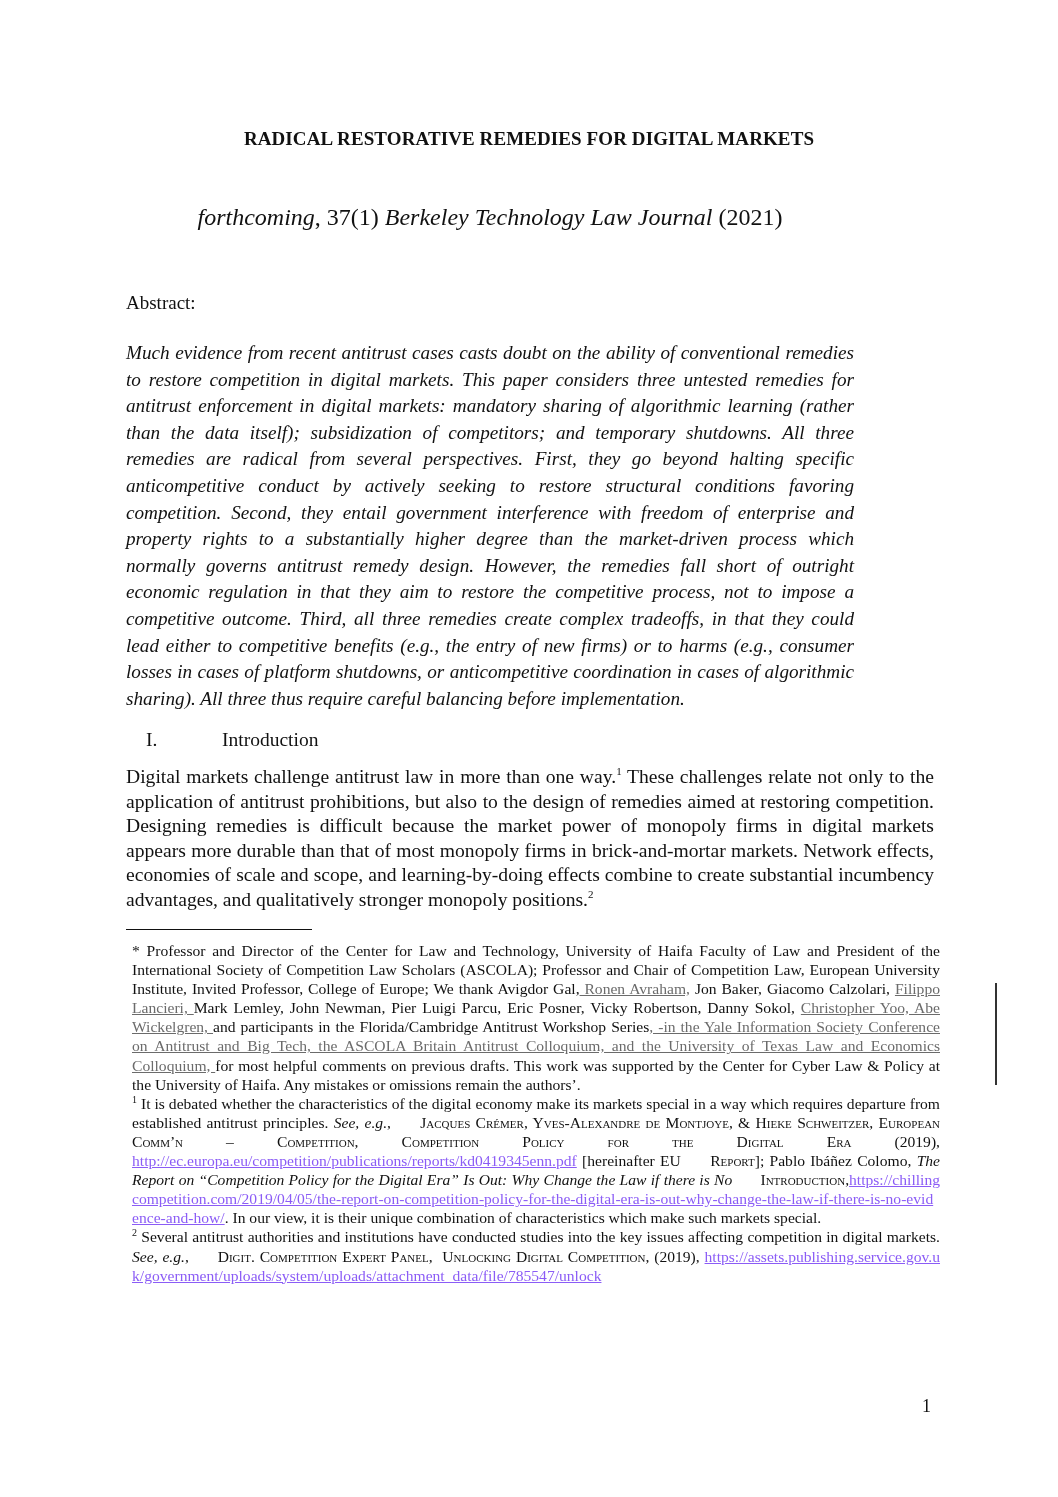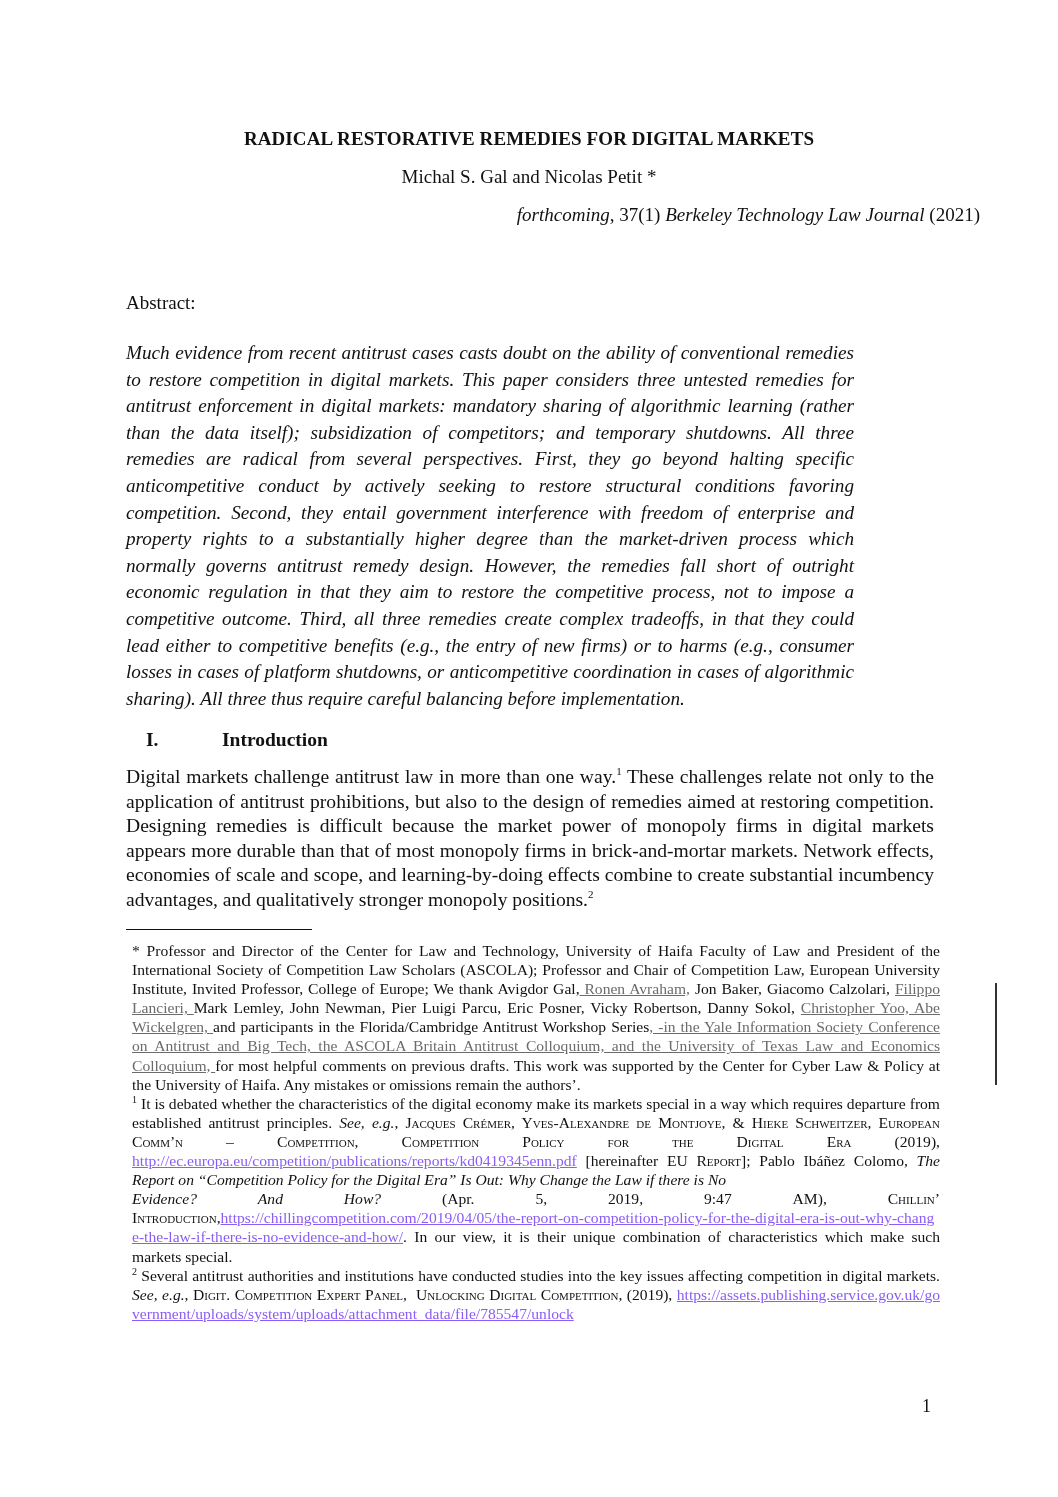--- a/index.html
+++ b/index.html
@@ -10,67 +10,66 @@
     .page { position: absolute; left: 0; top: 0; width: 1058px; height: 1497px; }
     .title {
       position: absolute; top: 128px; left: 0; width: 1058px; text-align: center;
       font-weight: bold; font-size: 19px; letter-spacing: 0.1px;
     }
     .authors {
       position: absolute; top: 166px; left: 0; width: 1058px; text-align: center;
       font-size: 19px;
     }
     .journal {
-      position: absolute; top: 204px; left: 0; width: 980px; text-align: right;
-      font-size: 19px;
+      position: absolute; top: 204px; left: 0; width: 980px; text-align: center;
+      font-size: 24px;
     }
     .abstract-label {
       position: absolute; top: 292px; left: 126px; font-size: 19px;
     }
     .abstract-body {
       position: absolute; top: 316px; left: 126px; width: 728px;
       font-size: 19.2px; font-style: italic; line-height: 26.6px; text-align: justify; margin-top: 24px;
     }
     .section-heading {
-      position: absolute; top: 729px; left: 146px; font-size: 19.5px; font-weight: bold;
+      position: absolute; top: 729px; left: 146px; font-size: 19.5px; font-weight: normal;
     }
     .section-heading .num { display: inline-block; width: 76px; }
     .intro-body {
       position: absolute; top: 765px; left: 126px; width: 808px;
       font-size: 19.6px; line-height: 24.6px; text-align: justify;
     }
     sup { font-size: 11px; line-height: 0; vertical-align: super; }
     .fn-rule {
       position: absolute; top: 929px; left: 126px; width: 186px; height: 1px;
       background: #111;
     }
     .footnotes {
       position: absolute; top: 941px; left: 132px; width: 808px;
       font-size: 15.6px; line-height: 19.1px; text-align: justify;
     }
     .footnote { margin: 0; }
     .footnote sup { font-size: 10px; }
     .grey-link { color: #6b6b6b; text-decoration: underline; }
     .blue-link { color: #8b5cf6; text-decoration: underline; }
-    .sc { font-variant: small-caps; }
+    .sc { font-variant: small-caps; margin-left: 24px; }
     .change-bar {
       position: absolute; top: 983px; left: 995px; width: 2px; height: 102px; background: #333;
     }
     .page-number {
       position: absolute; top: 1396px; left: 922px; font-size: 18px;
     }
     .spread { display: flex; justify-content: space-between; }
   </style>
 </head>
 <body>
 
 <div class="page">
 
   <div class="title">RADICAL RESTORATIVE REMEDIES FOR DIGITAL MARKETS</div>
-  <div class="authors">Michal S. Gal and Nicolas Petit *</div>
   <div class="journal">
     <i>forthcoming</i><span>, 37(1) </span><i>Berkeley Technology Law Journal</i><span> (2021)</span>
   </div>
 
   <div class="abstract-label">Abstract:</div>
   <div class="abstract-body">Much evidence from recent antitrust cases casts doubt on the ability of conventional remedies to restore competition in digital markets. This paper considers three untested remedies for antitrust enforcement in digital markets: mandatory sharing of algorithmic learning (rather than the data itself); subsidization of competitors; and temporary shutdowns. All three remedies are radical from several perspectives. First, they go beyond halting specific anticompetitive conduct by actively seeking to restore structural conditions favoring competition. Second, they entail government interference with freedom of enterprise and property rights to a substantially higher degree than the market-driven process which normally governs antitrust remedy design. However, the remedies fall short of outright economic regulation in that they aim to restore the competitive process, not to impose a competitive outcome. Third, all three remedies create complex tradeoffs, in that they could lead either to competitive benefits (e.g., the entry of new firms) or to harms (e.g., consumer losses in cases of platform shutdowns, or anticompetitive coordination in cases of algorithmic sharing). All three thus require careful balancing before implementation.</div>
 
   <div class="section-heading">
     <span class="num">I.</span><span>Introduction</span>
   </div>
@@ -80,31 +79,20 @@
   </div>
 
   <div class="fn-rule"></div>
 
   <div class="footnotes">
     <p class="footnote">
       <span>* Professor and Director of the Center for Law and Technology, University of Haifa Faculty of Law and President of the International Society of Competition Law Scholars (ASCOLA); Professor and Chair of Competition Law, European University Institute, Invited Professor, College of Europe; We thank Avigdor Gal,</span><span class="grey-link"> Ronen Avraham,</span><span> Jon Baker, Giacomo Calzolari, </span><span class="grey-link">Filippo Lancieri, </span><span>Mark Lemley, John Newman, Pier Luigi Parcu, Eric Posner, Vicky Robertson, Danny Sokol, </span><span class="grey-link">Christopher Yoo, Abe Wickelgren, </span><span>and participants in the Florida/Cambridge Antitrust Workshop Series</span><span class="grey-link">, -in the Yale Information Society Conference on Antitrust and Big Tech, the ASCOLA Britain Antitrust Colloquium, and the University of Texas Law and Economics Colloquium, </span><span>for most helpful comments on previous drafts. This work was supported by the Center for Cyber Law &amp; Policy at the University of Haifa. Any mistakes or omissions remain the authors’.</span>
     </p>
     <p class="footnote">
       <sup>1</sup><span> It is debated whether the characteristics of the digital economy make its markets special in a way which requires departure from established antitrust principles. </span><i>See, e.g.</i><span>, </span><span class="sc">Jacques Crémer, Yves-Alexandre de Montjoye, &amp; Hieke Schweitzer, European Comm’n – Competition, Competition Policy for the Digital Era</span><span> (2019), </span><a class="blue-link">http://ec.europa.eu/competition/publications/reports/kd0419345enn.pdf</a><span> [hereinafter EU </span><span class="sc">Report</span><span>]; Pablo Ibáñez Colomo, </span><i>The Report on “Competition Policy for the Digital Era” Is Out: Why Change the Law if there is No</i>
-      <span class="spread">
-        <i>Evidence?</i>
-        <i>And</i>
-        <i>How?</i>
-        <span>(Apr.</span>
-        <span>5,</span>
-        <span>2019,</span>
-        <span>9:47</span>
-        <span>AM),</span>
-        <span class="sc">Chillin’</span>
-      </span>
       <span class="sc">Introduction</span><span>,</span><a class="blue-link" style="word-break: break-all;">https://chillingcompetition.com/2019/04/05/the-report-on-competition-policy-for-the-digital-era-is-out-why-change-the-law-if-there-is-no-evidence-and-how/</a><span>. In our view, it is their unique combination of characteristics which make such markets special.</span>
     </p>
     <p class="footnote">
       <sup>2</sup><span> Several antitrust authorities and institutions have conducted studies into the key issues affecting competition in digital markets. </span><i>See, e.g.</i><span>, </span><span class="sc" style="white-space: pre;">Digit. Competition Expert Panel,  Unlocking Digital Competition</span><span>, (2019), </span><a class="blue-link" style="word-break: break-all;">https://assets.publishing.service.gov.uk/government/uploads/system/uploads/attachment_data/file/785547/unlock</a>
     </p>
   </div>
 
   <div class="change-bar"></div>
 
   <div class="page-number">1</div>

